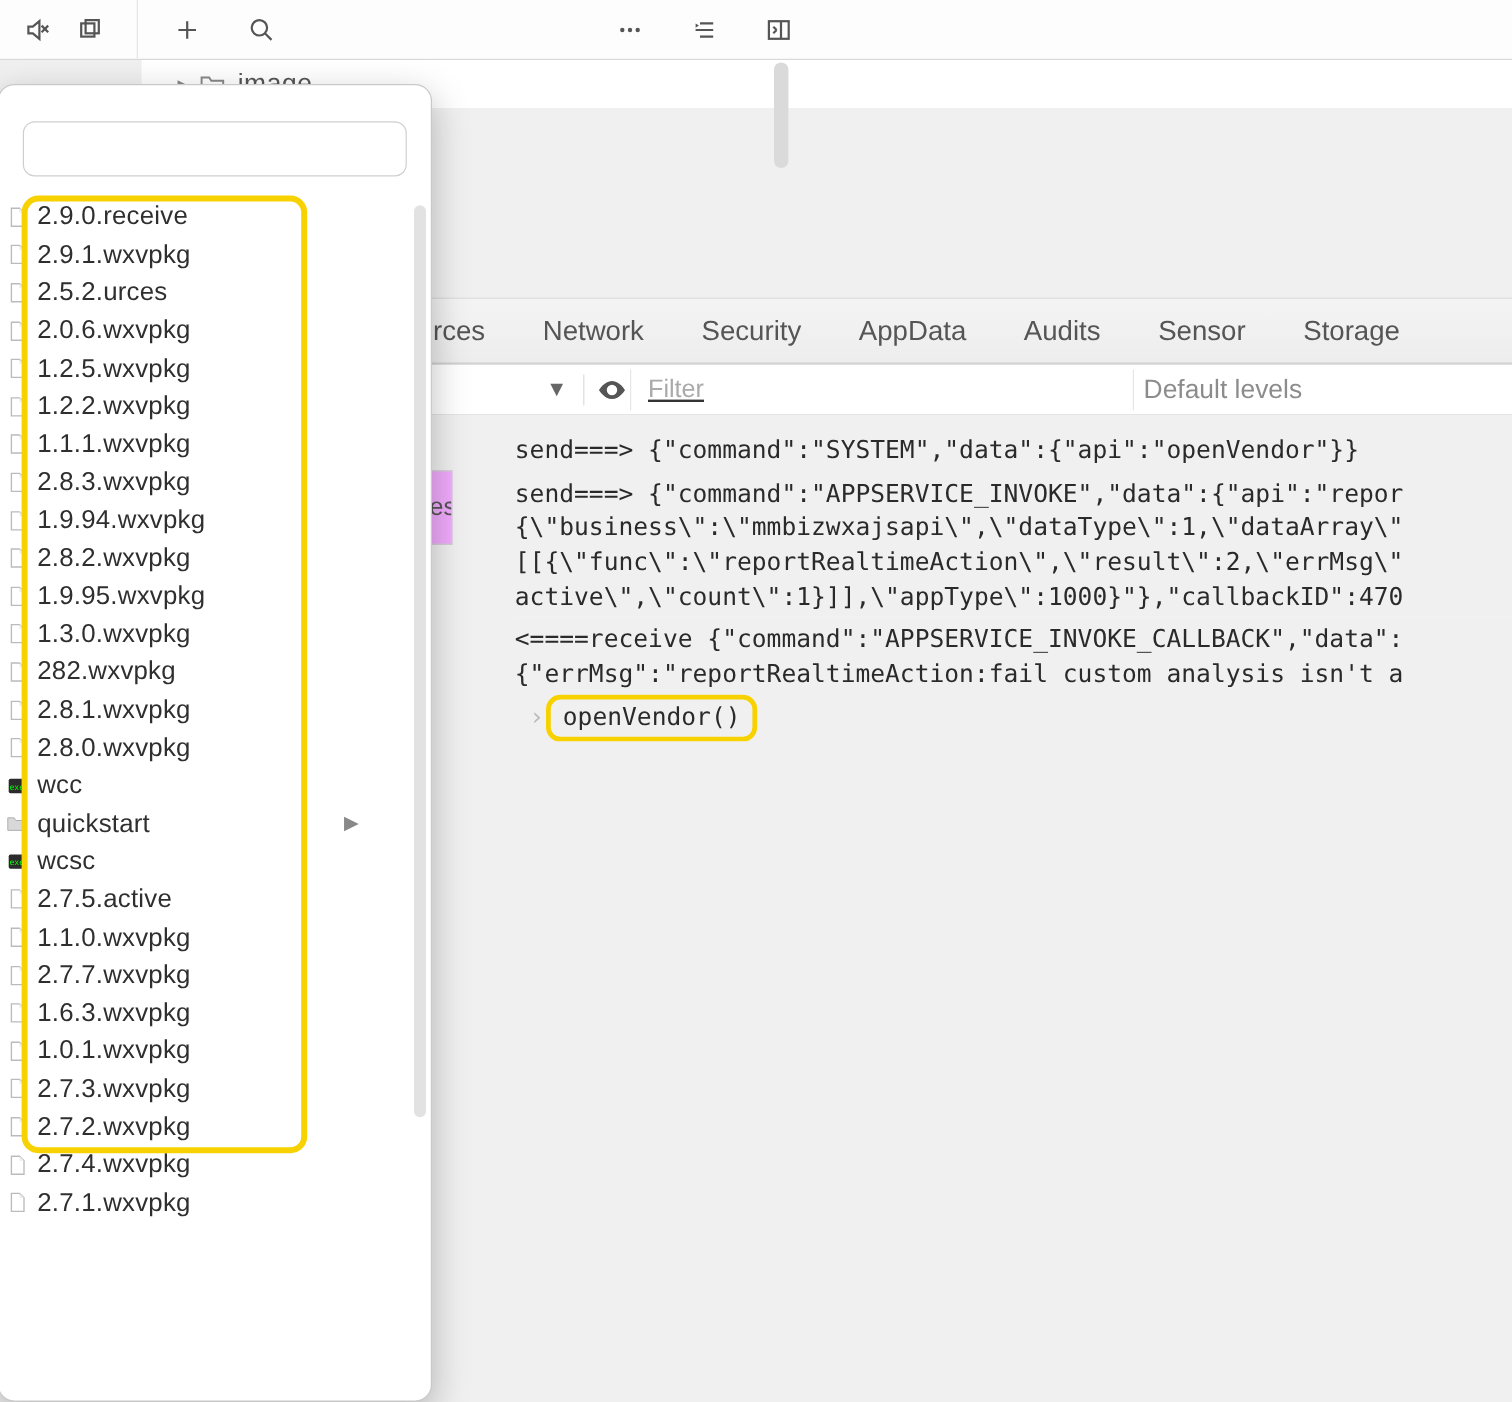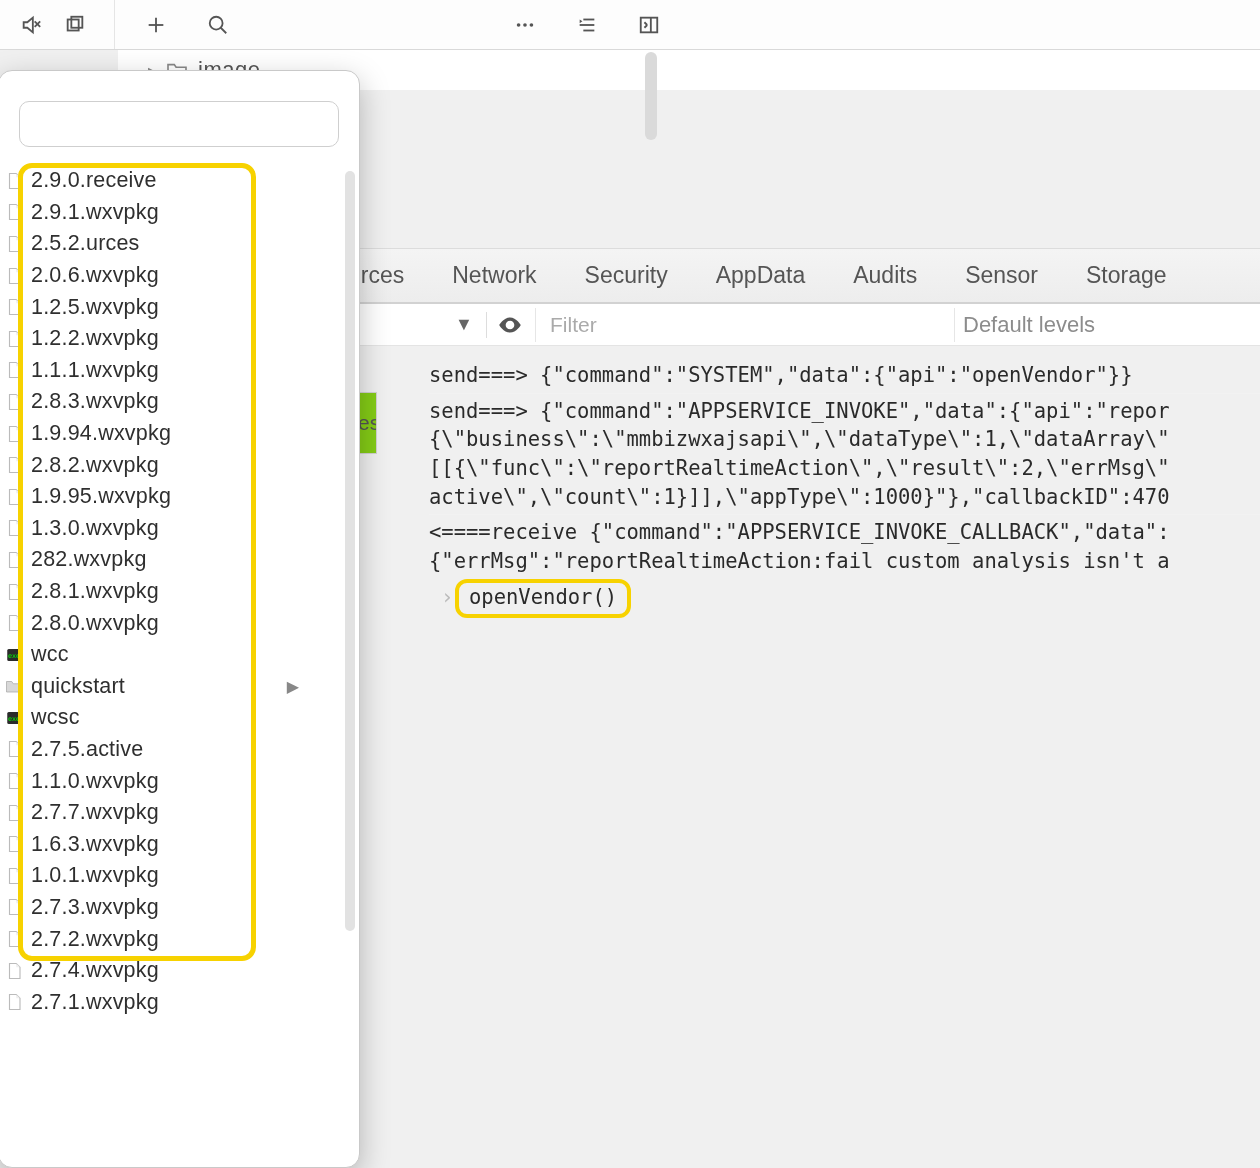--- a/index.html
+++ b/index.html
@@ -41,21 +41,21 @@
   .filter-row {
     position: absolute; top: 304px; left: 0; right: 0; height: 42px;
     background: #fff; border-bottom: 1px solid #e4e4e4;
     display: flex; align-items: center;
   }
   .filter-row .sep { width: 1px; height: 26px; background: #ddd; margin: 0 10px; }
   .filter-dropdown { width: 24px; height: 24px; display: flex; align-items: center; justify-content: center; color: #666; cursor: pointer; margin-left: 452px; font-size: 18px; }
   .eye-btn { width: 26px; height: 26px; display: flex; align-items: center; justify-content: center; cursor: pointer; color: #555; }
   .filter-input {
     flex: 0 0 420px; height: 34px; border: none; border-left: 1px solid #e6e6e6; border-right: 1px solid #e6e6e6;
-    padding: 0 14px; font-size: 21px; color: #333; outline: none; margin-left: 12px;
+    padding: 0 14px; font-size: 21px; color: #333; outline: none; margin-left: 2px; text-decoration: underline;
   }
   .filter-input::placeholder { color: #aaa; }
   .default-levels { margin-left: 8px; color: #8c8c8c; font-size: 22px; cursor: pointer; }
   
   
   .console {
     position: absolute; top: 346px; left: 393px; right: 0;
     font-family: Menlo, Consolas, monospace; font-size: 20.5px; color: #2a2a2a;
     padding: 12px 0 0 36px; line-height: 1.4; white-space: nowrap; overflow: hidden;
   }
@@ -85,21 +85,21 @@
   
   
   .yellow-box {
     position: absolute; top: 163px; left: 18px; width: 238px; height: 798px;
     border: 5px solid #f7d200; border-radius: 14px; pointer-events: none;
   }
   
   
   .content-scroll-hint { position: absolute; top: 52px; left: 645px; width: 12px; height: 88px; background: #dadada; border-radius: 6px; }
   
-  .sources-slice { position: absolute; top: 392px; left: 355px; height: 62px; width: 22px; background:#84cc16; border:1px solid #d1d1d1; display:flex; align-items:center; font-size:21px; color:#555; padding-left:0; overflow:hidden; }
+  .sources-slice { position: absolute; top: 392px; left: 355px; height: 62px; width: 22px; background:#f0abfc; border:1px solid #d1d1d1; display:flex; align-items:center; font-size:21px; color:#555; padding-left:0; overflow:hidden; }
 </style>
 </head>
 <body>
 
 <div class="top-toolbar">
   <div class="left-icons">
     <span class="icon-btn">
       <svg viewBox="0 0 24 24" fill="none" stroke="currentColor" stroke-width="2">
           <path d="M4 9v6h4l6 5V4l-6 5H4z"></path>
           <line x1="16" y1="8" x2="22" y2="14"></line>

